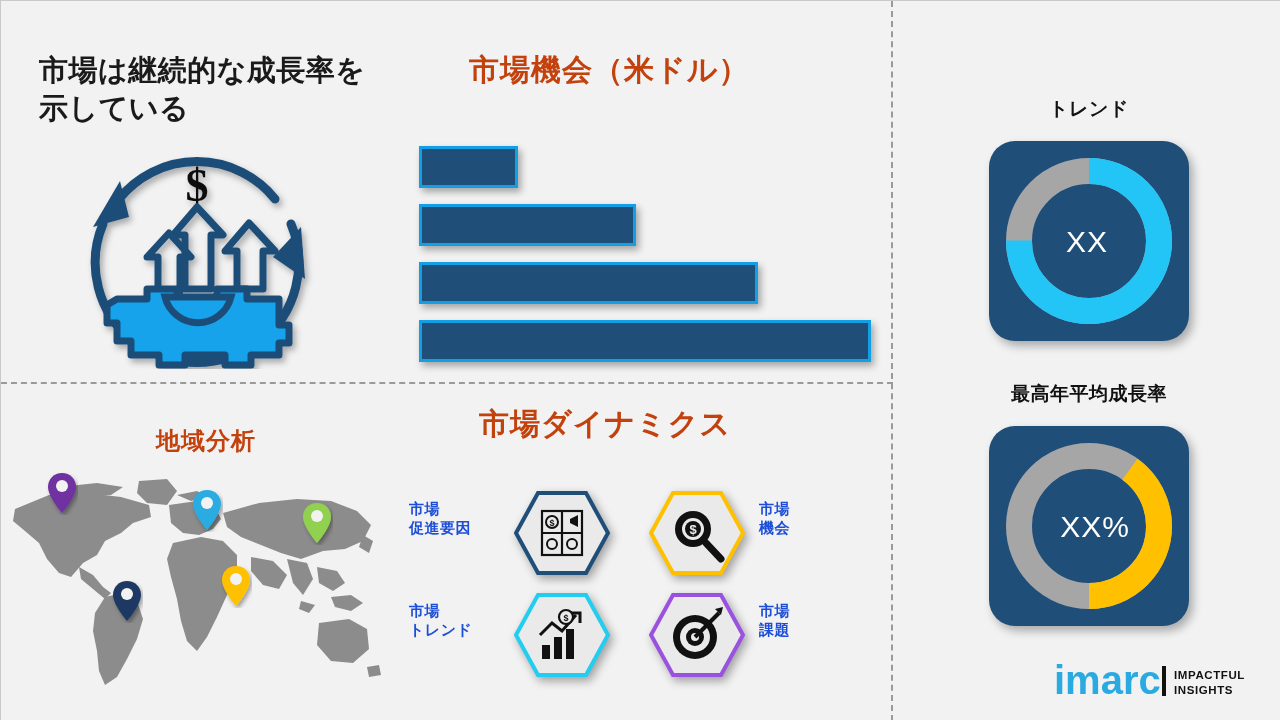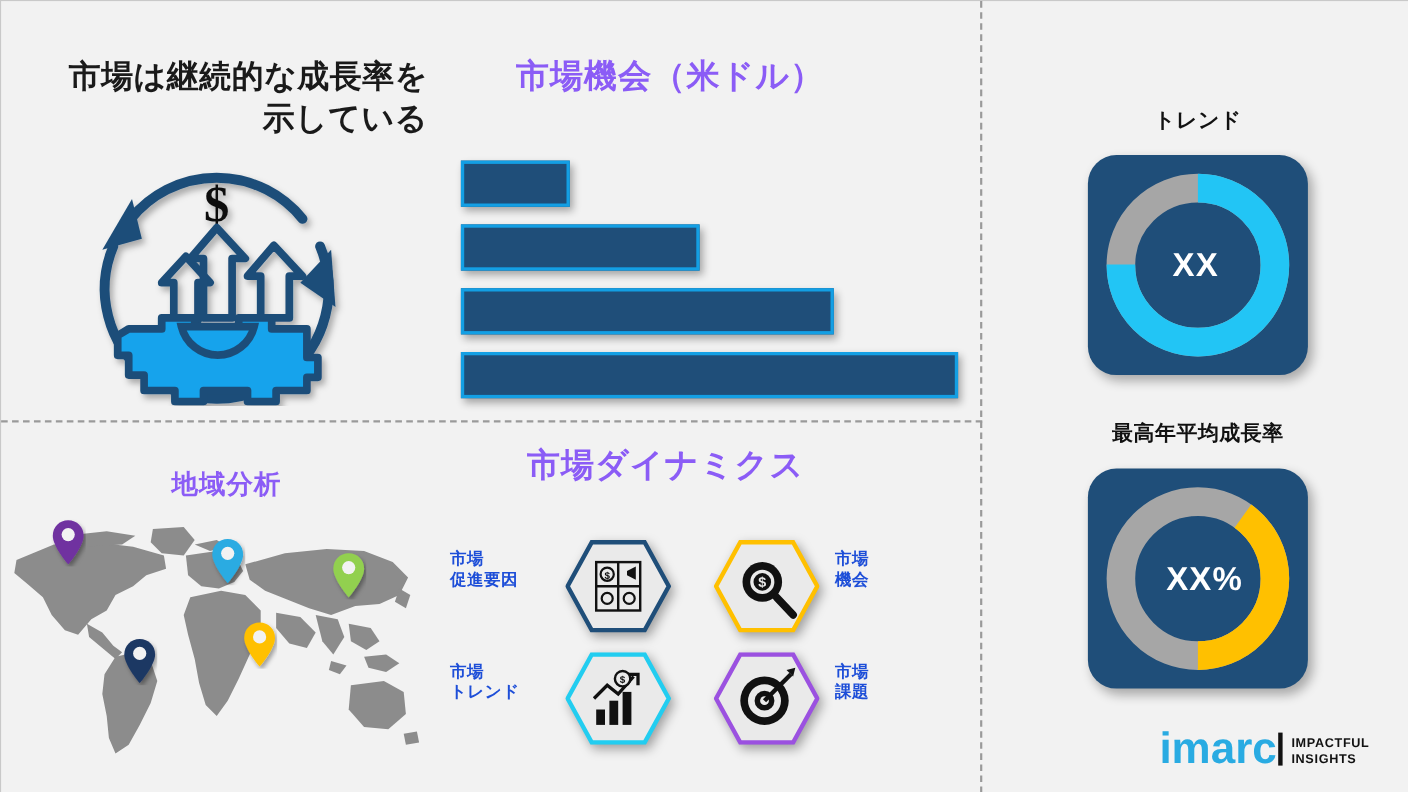--- a/index.html
+++ b/index.html
@@ -25,41 +25,40 @@
     border-left:2px dashed #9a9a9a;
   }
   .h-divider {
     position:absolute; left:0; top:381px;
     width:892px; height:0;
     border-top:2px dashed #9a9a9a;
   }
 
   
   .jp-heading-navy {
-    color:#8b5cf6;
+    color:#c2410c;
     font-weight:bold;
     letter-spacing:1px;
     line-height:1.28;
   }
   .jp-heading-black {
     color:#111111;
     font-weight:bold;
     line-height:1.3;
   }
 
   
   #growth-title {
     position:absolute; left:38px; top:50px;
     width:350px;
     font-size:29px;
     color:#1a1a1a;
     font-weight:bold;
     line-height:1.32;
     letter-spacing:0.5px;
-    text-align:right;
   }
   #growth-icon {
     position:absolute; left:72px; top:128px;
     width:248px; height:240px;
   }
 
   
   #opportunity-title {
     position:absolute; left:468px; top:50px;
     font-size:30px;
@@ -125,21 +124,21 @@
     width:200px; height:200px;
     background:#1f4e79;
     border-radius:26px;
     box-shadow:4px 5px 10px rgba(0,0,0,0.30);
   }
   .donut-value {
     position:absolute;
     left:0; right:4px;
     text-align:center;
     color:#ffffff;
-    font-weight:bold;
+    font-weight:normal;
     font-size:30px;
     letter-spacing:1px;
   }
 
   
   #logo {
     position:absolute; left:1053px; top:655px;
     width:210px; height:48px;
   }
 </style>

